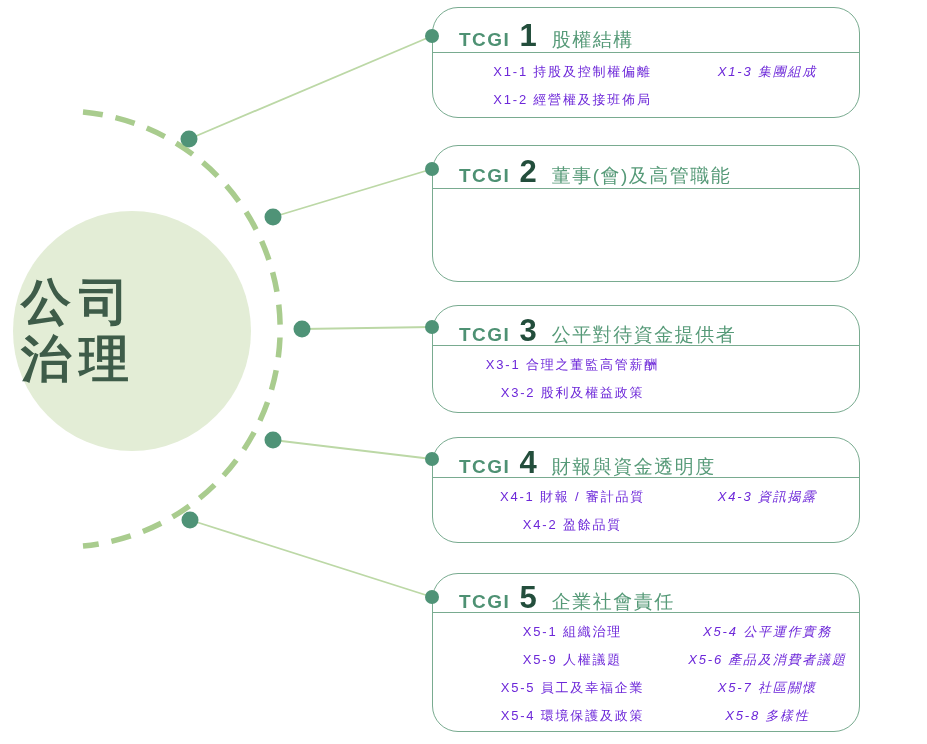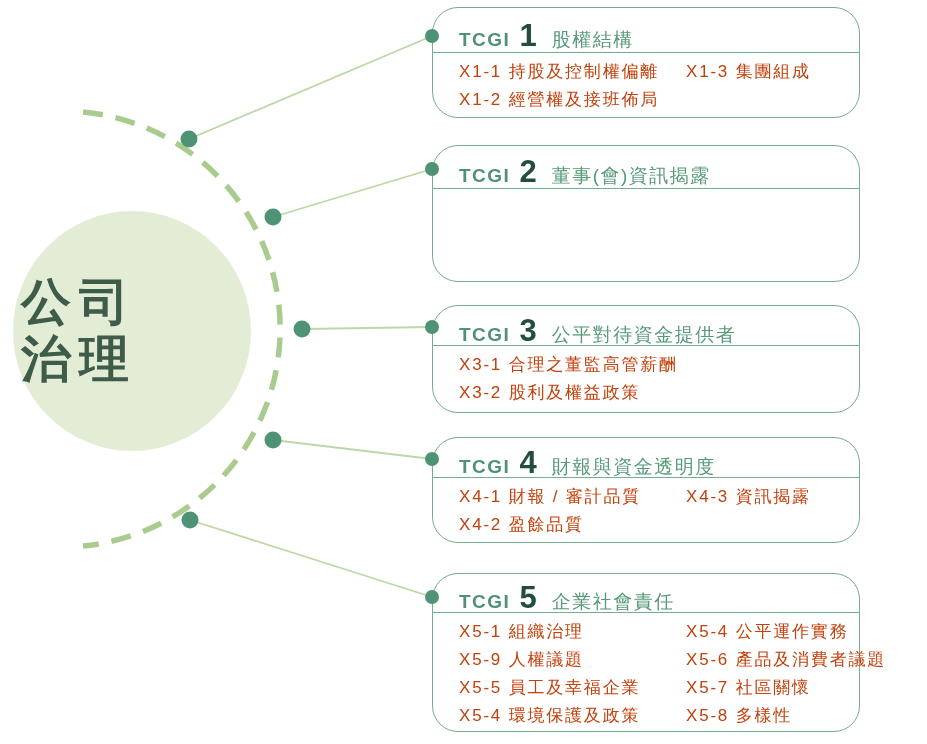--- a/index.html
+++ b/index.html
@@ -84,27 +84,28 @@
     font-weight: normal;
     letter-spacing: 1.5px;
     margin-left: 15px;
   }
   .cat-body {
     display: flex;
     padding: 5px 10px 0 26px;
   }
   .col { display: block; }
   .col1 { width: 227px; flex: 0 0 227px; }
-  .col2 { flex: 1; }
+  .col2 { flex: 1; font-style: italic; }
   .row {
-    color: #c2410c;
-    font-size: 17px;
+    color: #6d28d9;
+    font-size: 13px;
     line-height: 28px;
     letter-spacing: 1.8px;
     white-space: nowrap;
+    text-align: center;
   }
 </style>
 </head>
 <body>
 
 <div class="canvas">
 
   <div class="hub-circle">
     <div class="hub-title">
       <div>公司</div>
@@ -151,21 +152,21 @@
       <div class="col col2">
         <div class="row">X1-3 集團組成</div>
       </div>
     </div>
   </div>
 
   <div class="cat-box" style="top:145px;height:137px;">
     <div class="cat-header" style="height:43px;padding-top:10px;">
       <span class="tcgi-prefix">TCGI</span>
       <span class="tcgi-number">2</span>
-      <span class="box-title">董事(會)資訊揭露</span>
+      <span class="box-title">董事(會)及高管職能</span>
     </div>
     <div class="cat-body">
     </div>
   </div>
 
   <div class="cat-box" style="top:305px;height:108px;">
     <div class="cat-header" style="height:40px;padding-top:9px;">
       <span class="tcgi-prefix">TCGI</span>
       <span class="tcgi-number">3</span>
       <span class="box-title">公平對待資金提供者</span>

